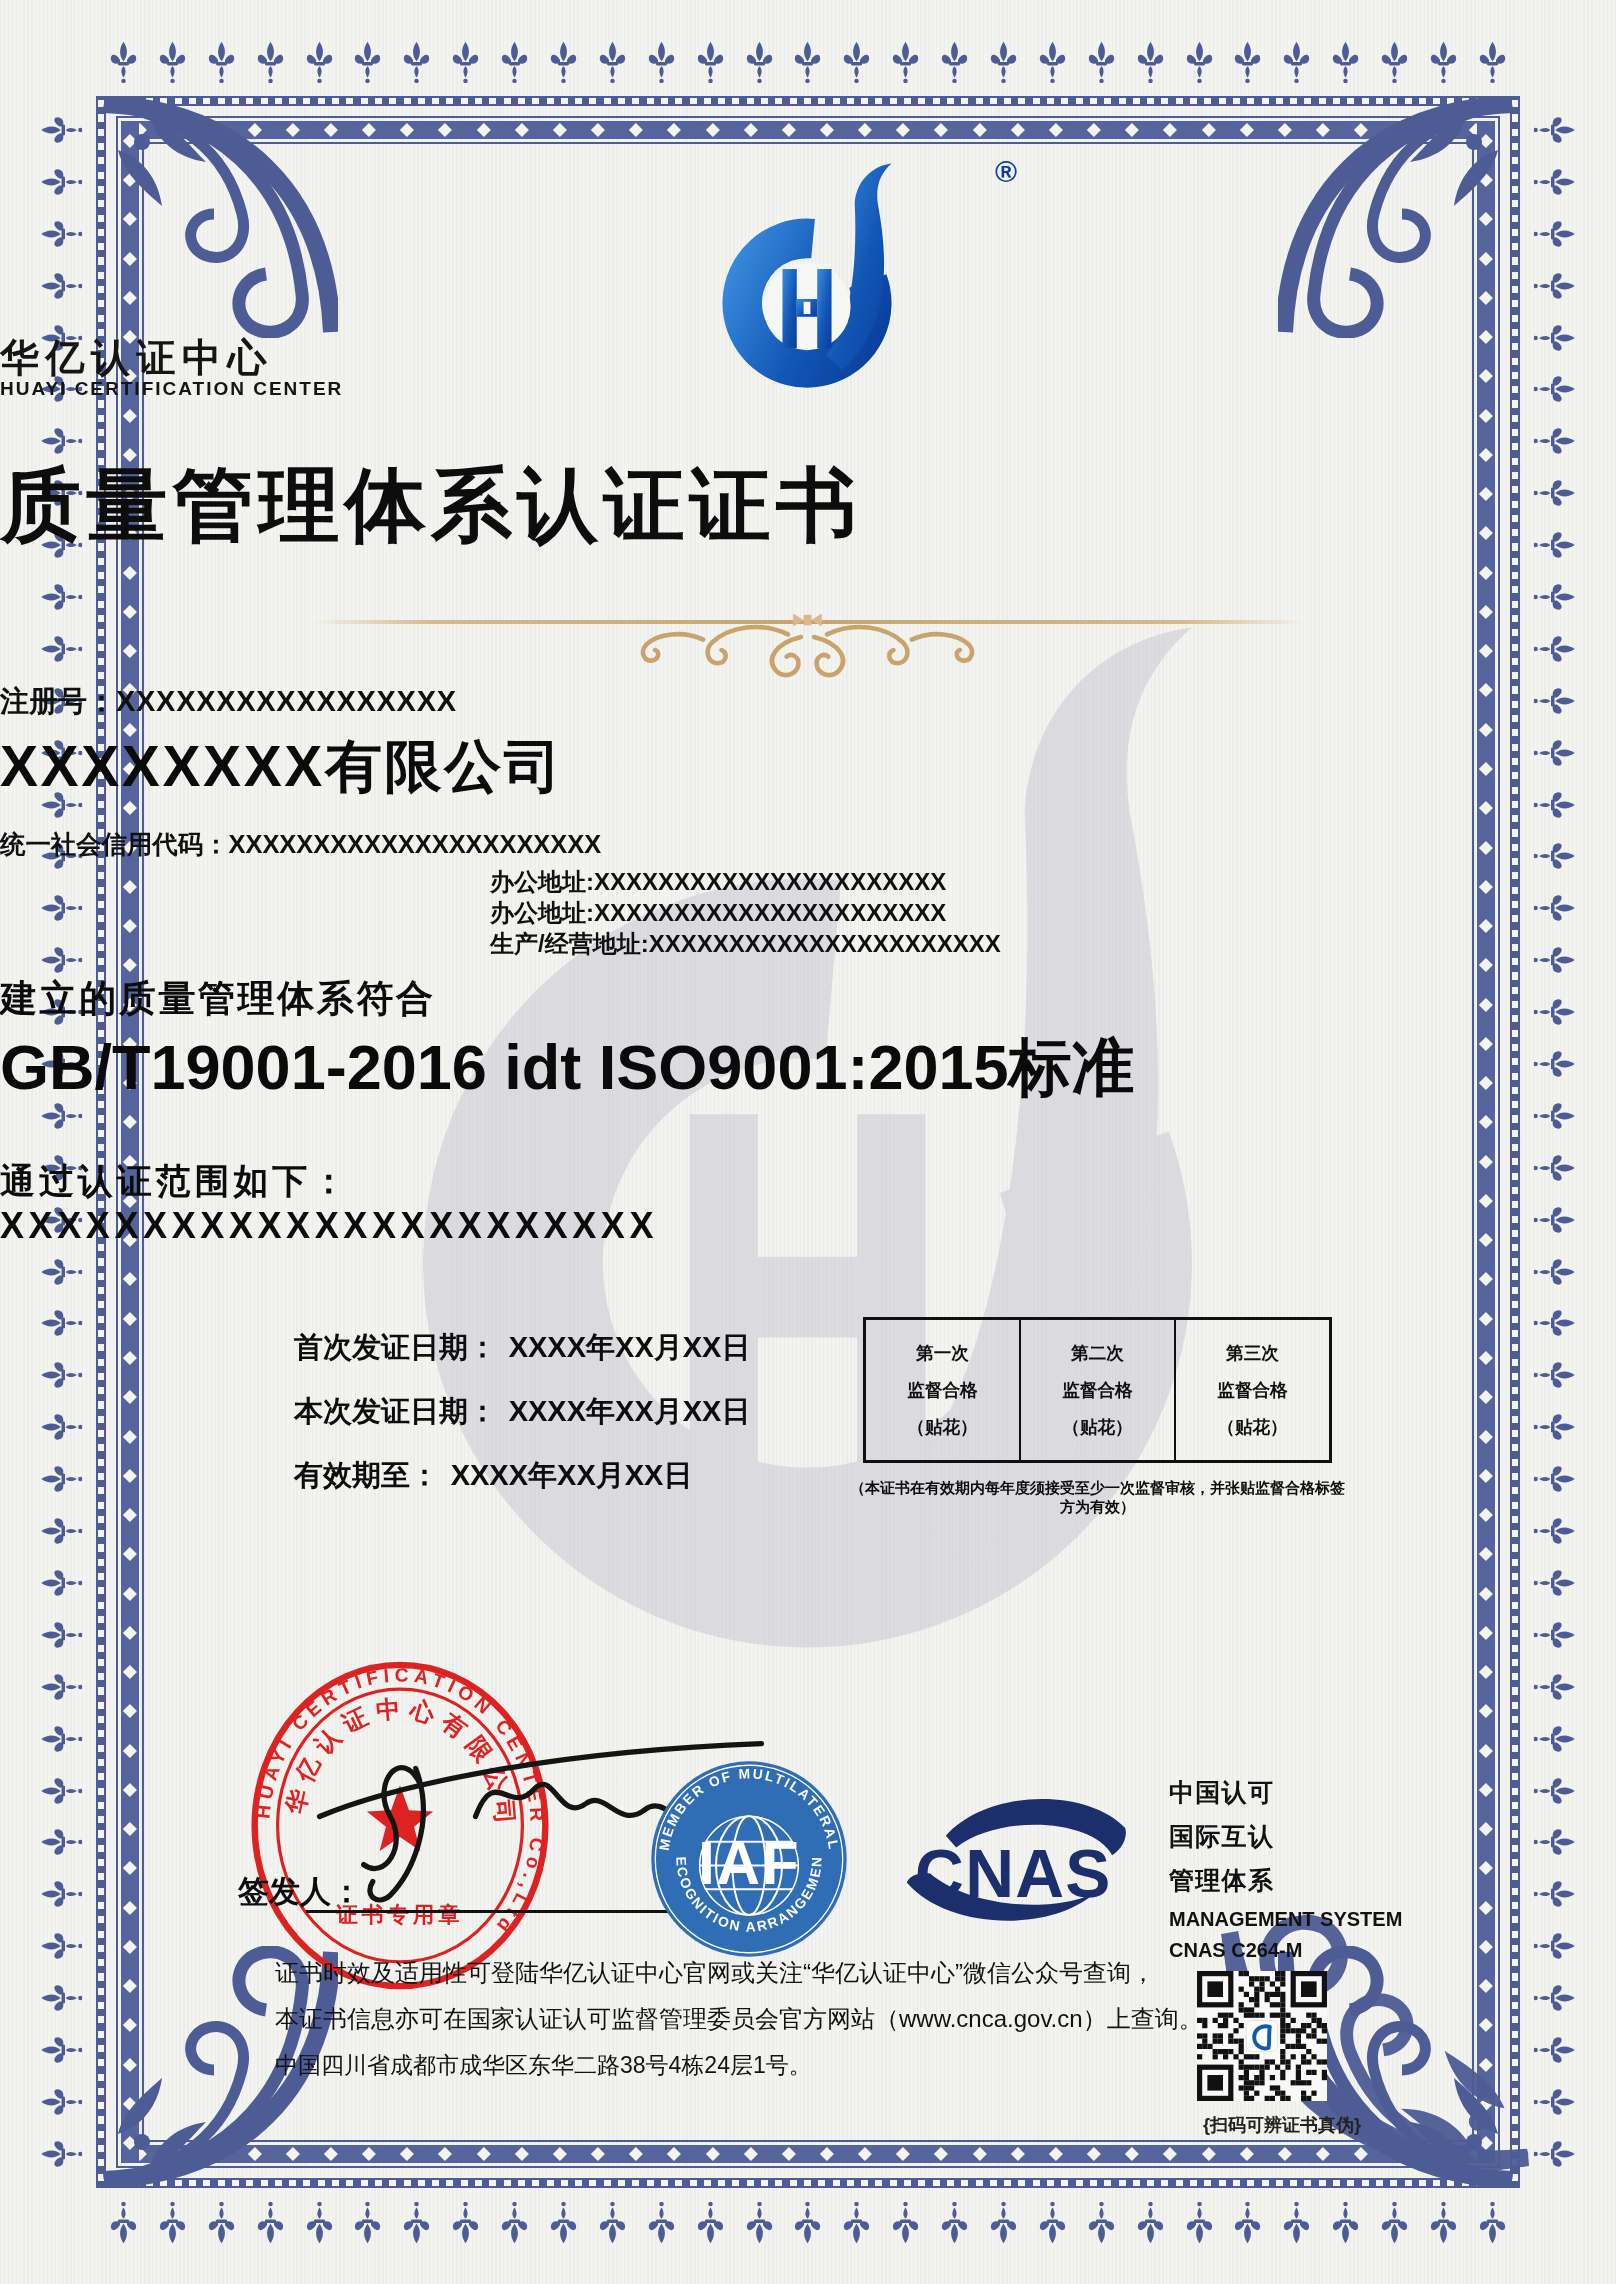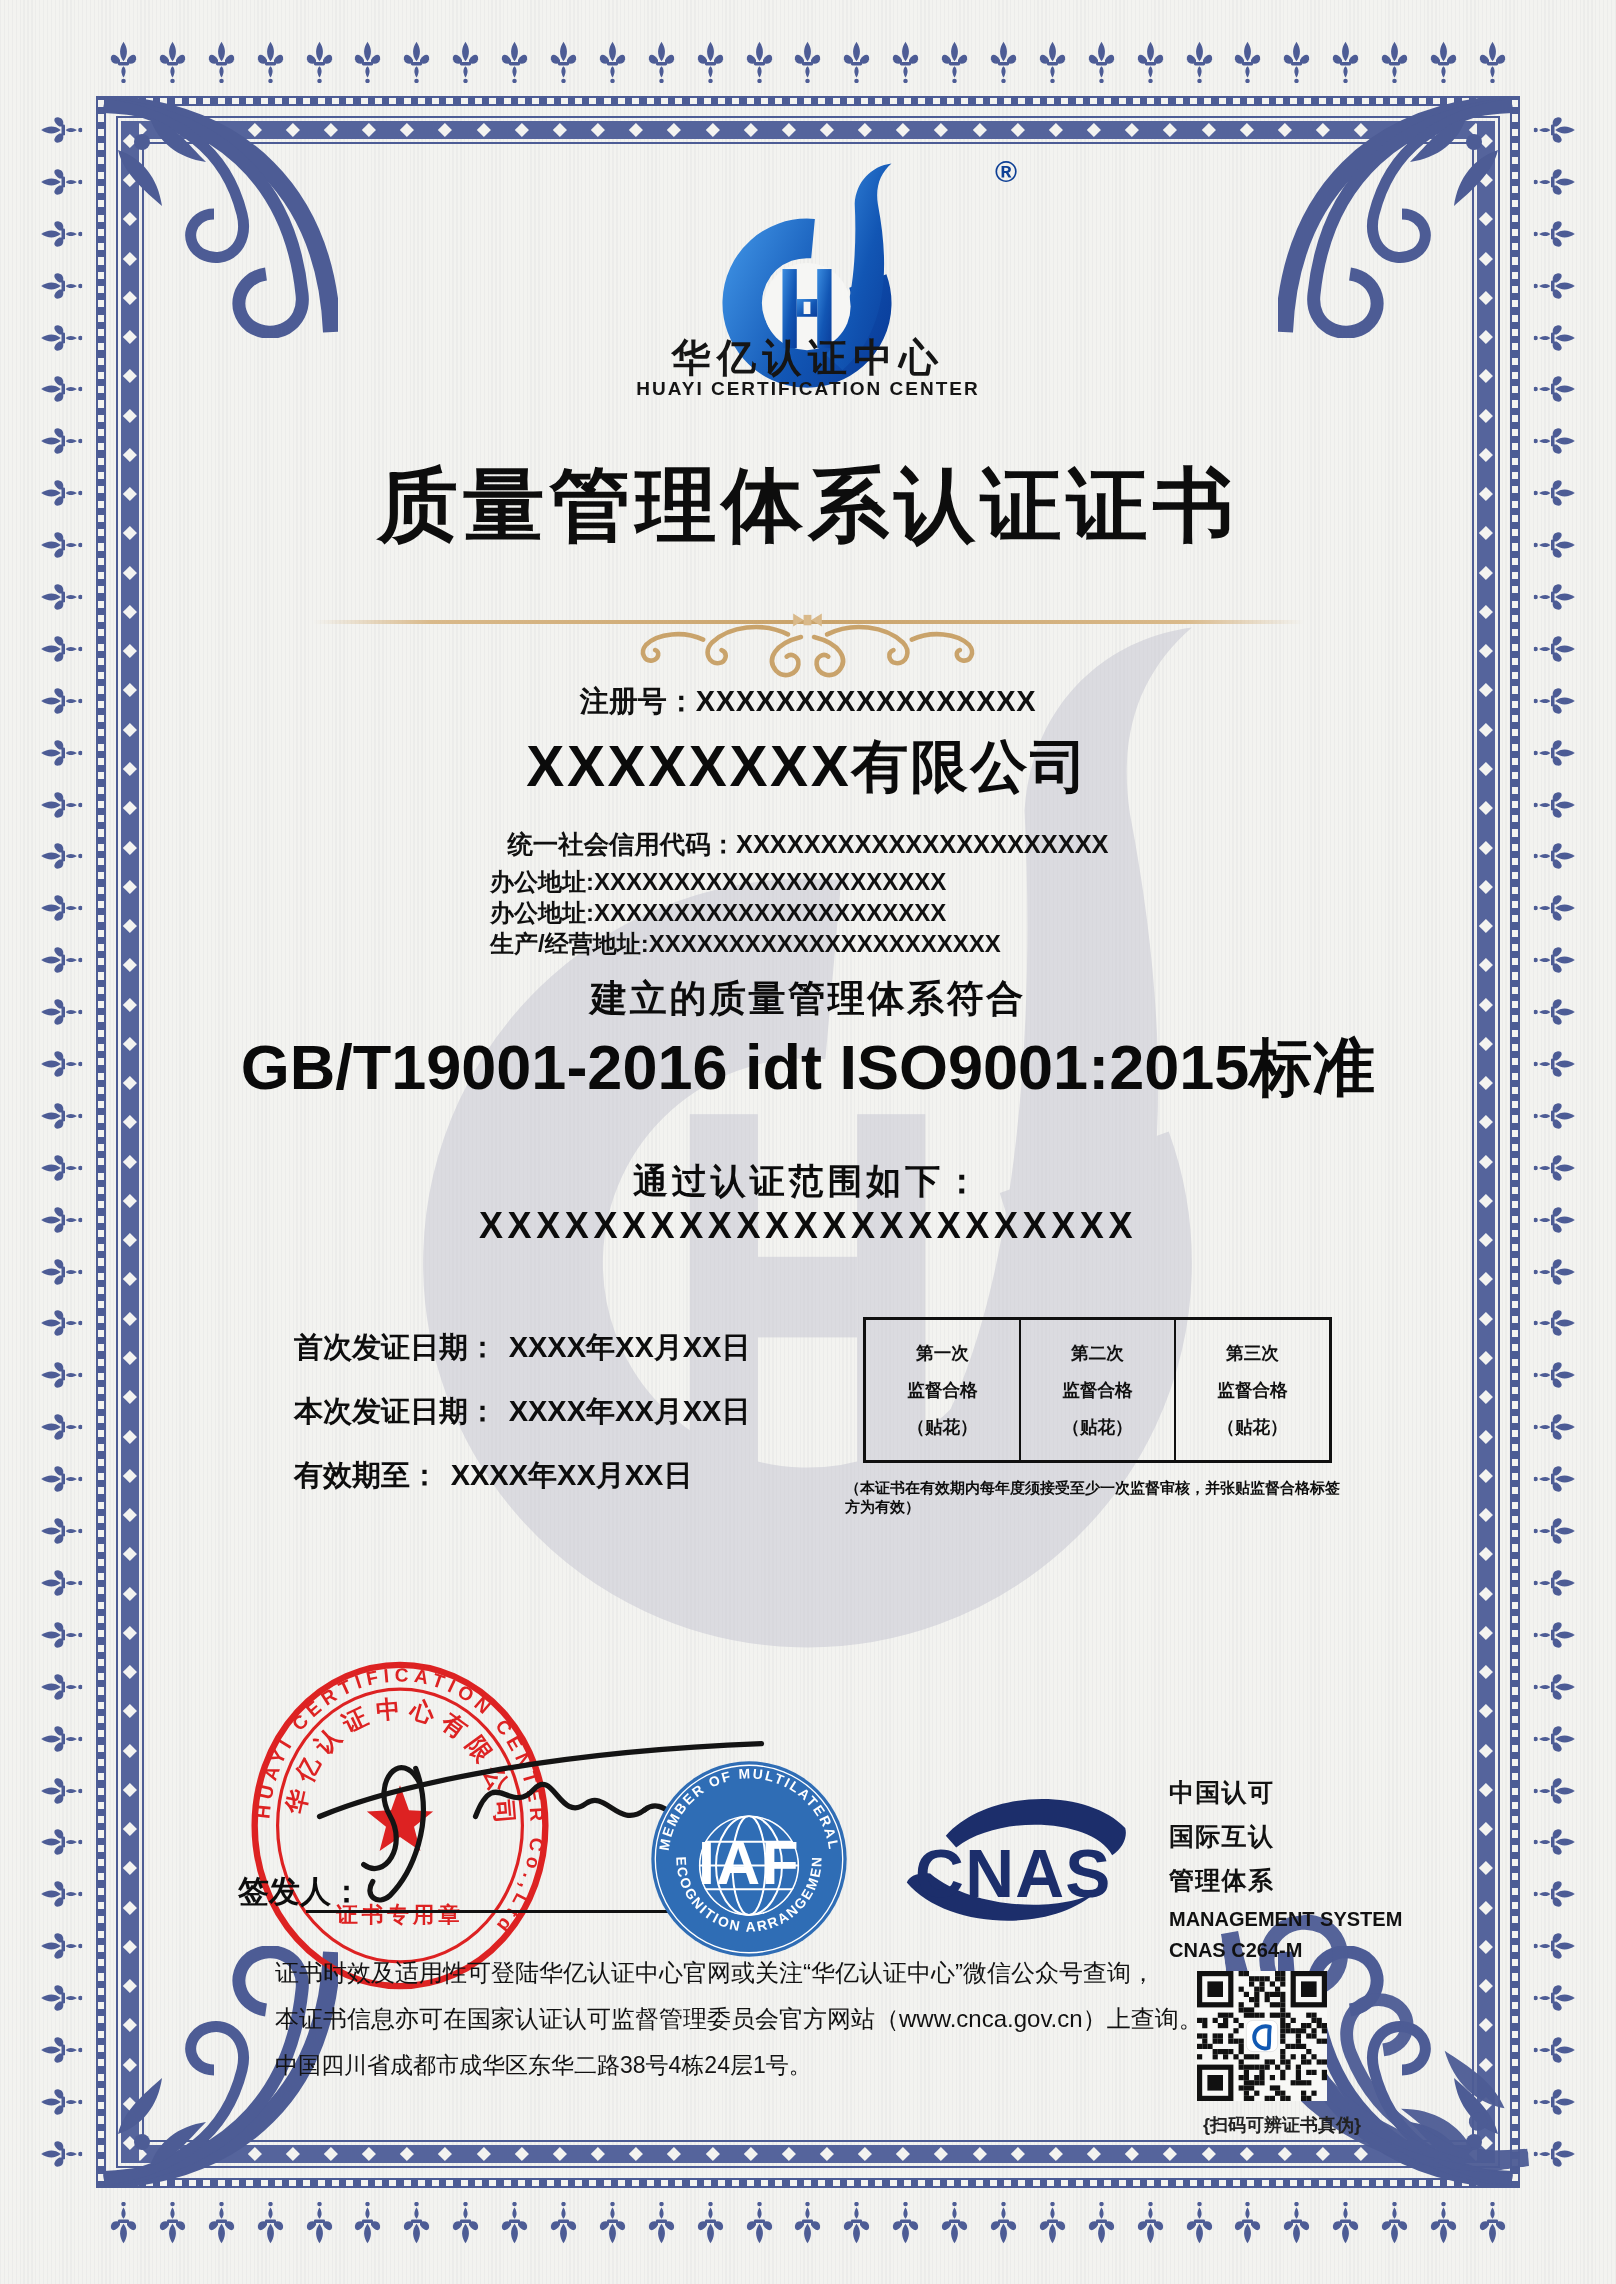--- a/index.html
+++ b/index.html
@@ -6,21 +6,21 @@
     --blue:#4d5c95;
     --ink:#141414;
     --gold:#c9a36b;
     --red:#dd2222;
   }
   *{margin:0;padding:0;box-sizing:border-box}
   body{font-family:"Liberation Sans",sans-serif;background:#888}
   .page{position:relative;width:1616px;height:2284px;margin:0 auto;background:#f3f3f0;overflow:hidden;
         background-image:repeating-linear-gradient(90deg,rgba(105,110,130,.05) 0 1.3px,transparent 1.3px 3.9px);}
   .abs{position:absolute}
-  .ctr{left:0;right:0;text-align:center}
+  .ctr{left:0;right:0;text-align:left}
   
   .fleur-strip{position:absolute;display:flex;justify-content:space-between;align-items:center;pointer-events:none}
   .fleur{width:29px;height:42px;fill:var(--blue);flex:none}
   .fl-h{left:109px;right:109px;height:51px}
   .fl-top{top:36px}
   .fl-bottom{bottom:36px}
   .fl-top .fleur{transform:rotate(0deg)}
   .fl-bottom .fleur{transform:rotate(180deg)}
   .fl-v{top:109px;bottom:109px;width:51px;flex-direction:column}
   .fl-left{left:36px}
@@ -47,21 +47,21 @@
   .conform{top:974px;font-size:37px;font-weight:900;color:#0c0c0c;letter-spacing:2.6px}
   .standard{top:1025px;font-size:63px;font-weight:900;color:#0a0a0a;letter-spacing:0px}
   .scope-intro{top:1158px;font-size:35px;font-weight:bold;letter-spacing:3.9px;color:#0c0c0c}
   .scope-val{top:1205px;font-size:36px;font-weight:bold;letter-spacing:4.6px;color:#0c0c0c}
   .daterow{left:294px;font-size:29px;font-weight:bold;color:#0d0d0d;white-space:nowrap}
   .daterow .val{margin-left:11.7px}
   .suptable{left:863px;top:1317px;width:469px;height:146px;border:3.3px solid #101010;display:flex}
   .supcell{flex:1;display:flex;flex-direction:column;justify-content:center;align-items:center;gap:13px}
   .supcell+.supcell{border-left:2px solid #101010}
   .supcell span{font-size:17.6px;font-weight:bold;color:#101010}
-  .supnote{left:845px;top:1479px;width:505px;text-align:left;font-size:15px;font-weight:bold;color:#0d0d0d}
+  .supnote{left:845px;top:1479px;width:505px;text-align:center;font-size:15px;font-weight:bold;color:#0d0d0d}
   .signer{left:238px;top:1871px;font-size:31px;font-weight:bold;color:#0d0d0d}
   .sigline{left:306px;top:1910px;width:371px;height:2.6px;background:#111}
   .accred{left:1169px;top:1776px;color:#111}
   .accred .cnl{font-size:25px;font-weight:bold;margin-bottom:11px;letter-spacing:1.3px}
   .accred .enl{font-size:20px;font-weight:bold;margin-bottom:7.8px;letter-spacing:0px}
   .foot{left:275px;color:#121212;white-space:nowrap}
   .foot1{top:1957px;font-size:24px;font-weight:500}
   .foot2{top:2003px;font-size:24px;font-weight:500}
   .foot3{top:2050px;font-size:23px;font-weight:500}
   .footco{top:2085px;font-size:29px;font-weight:bold}

